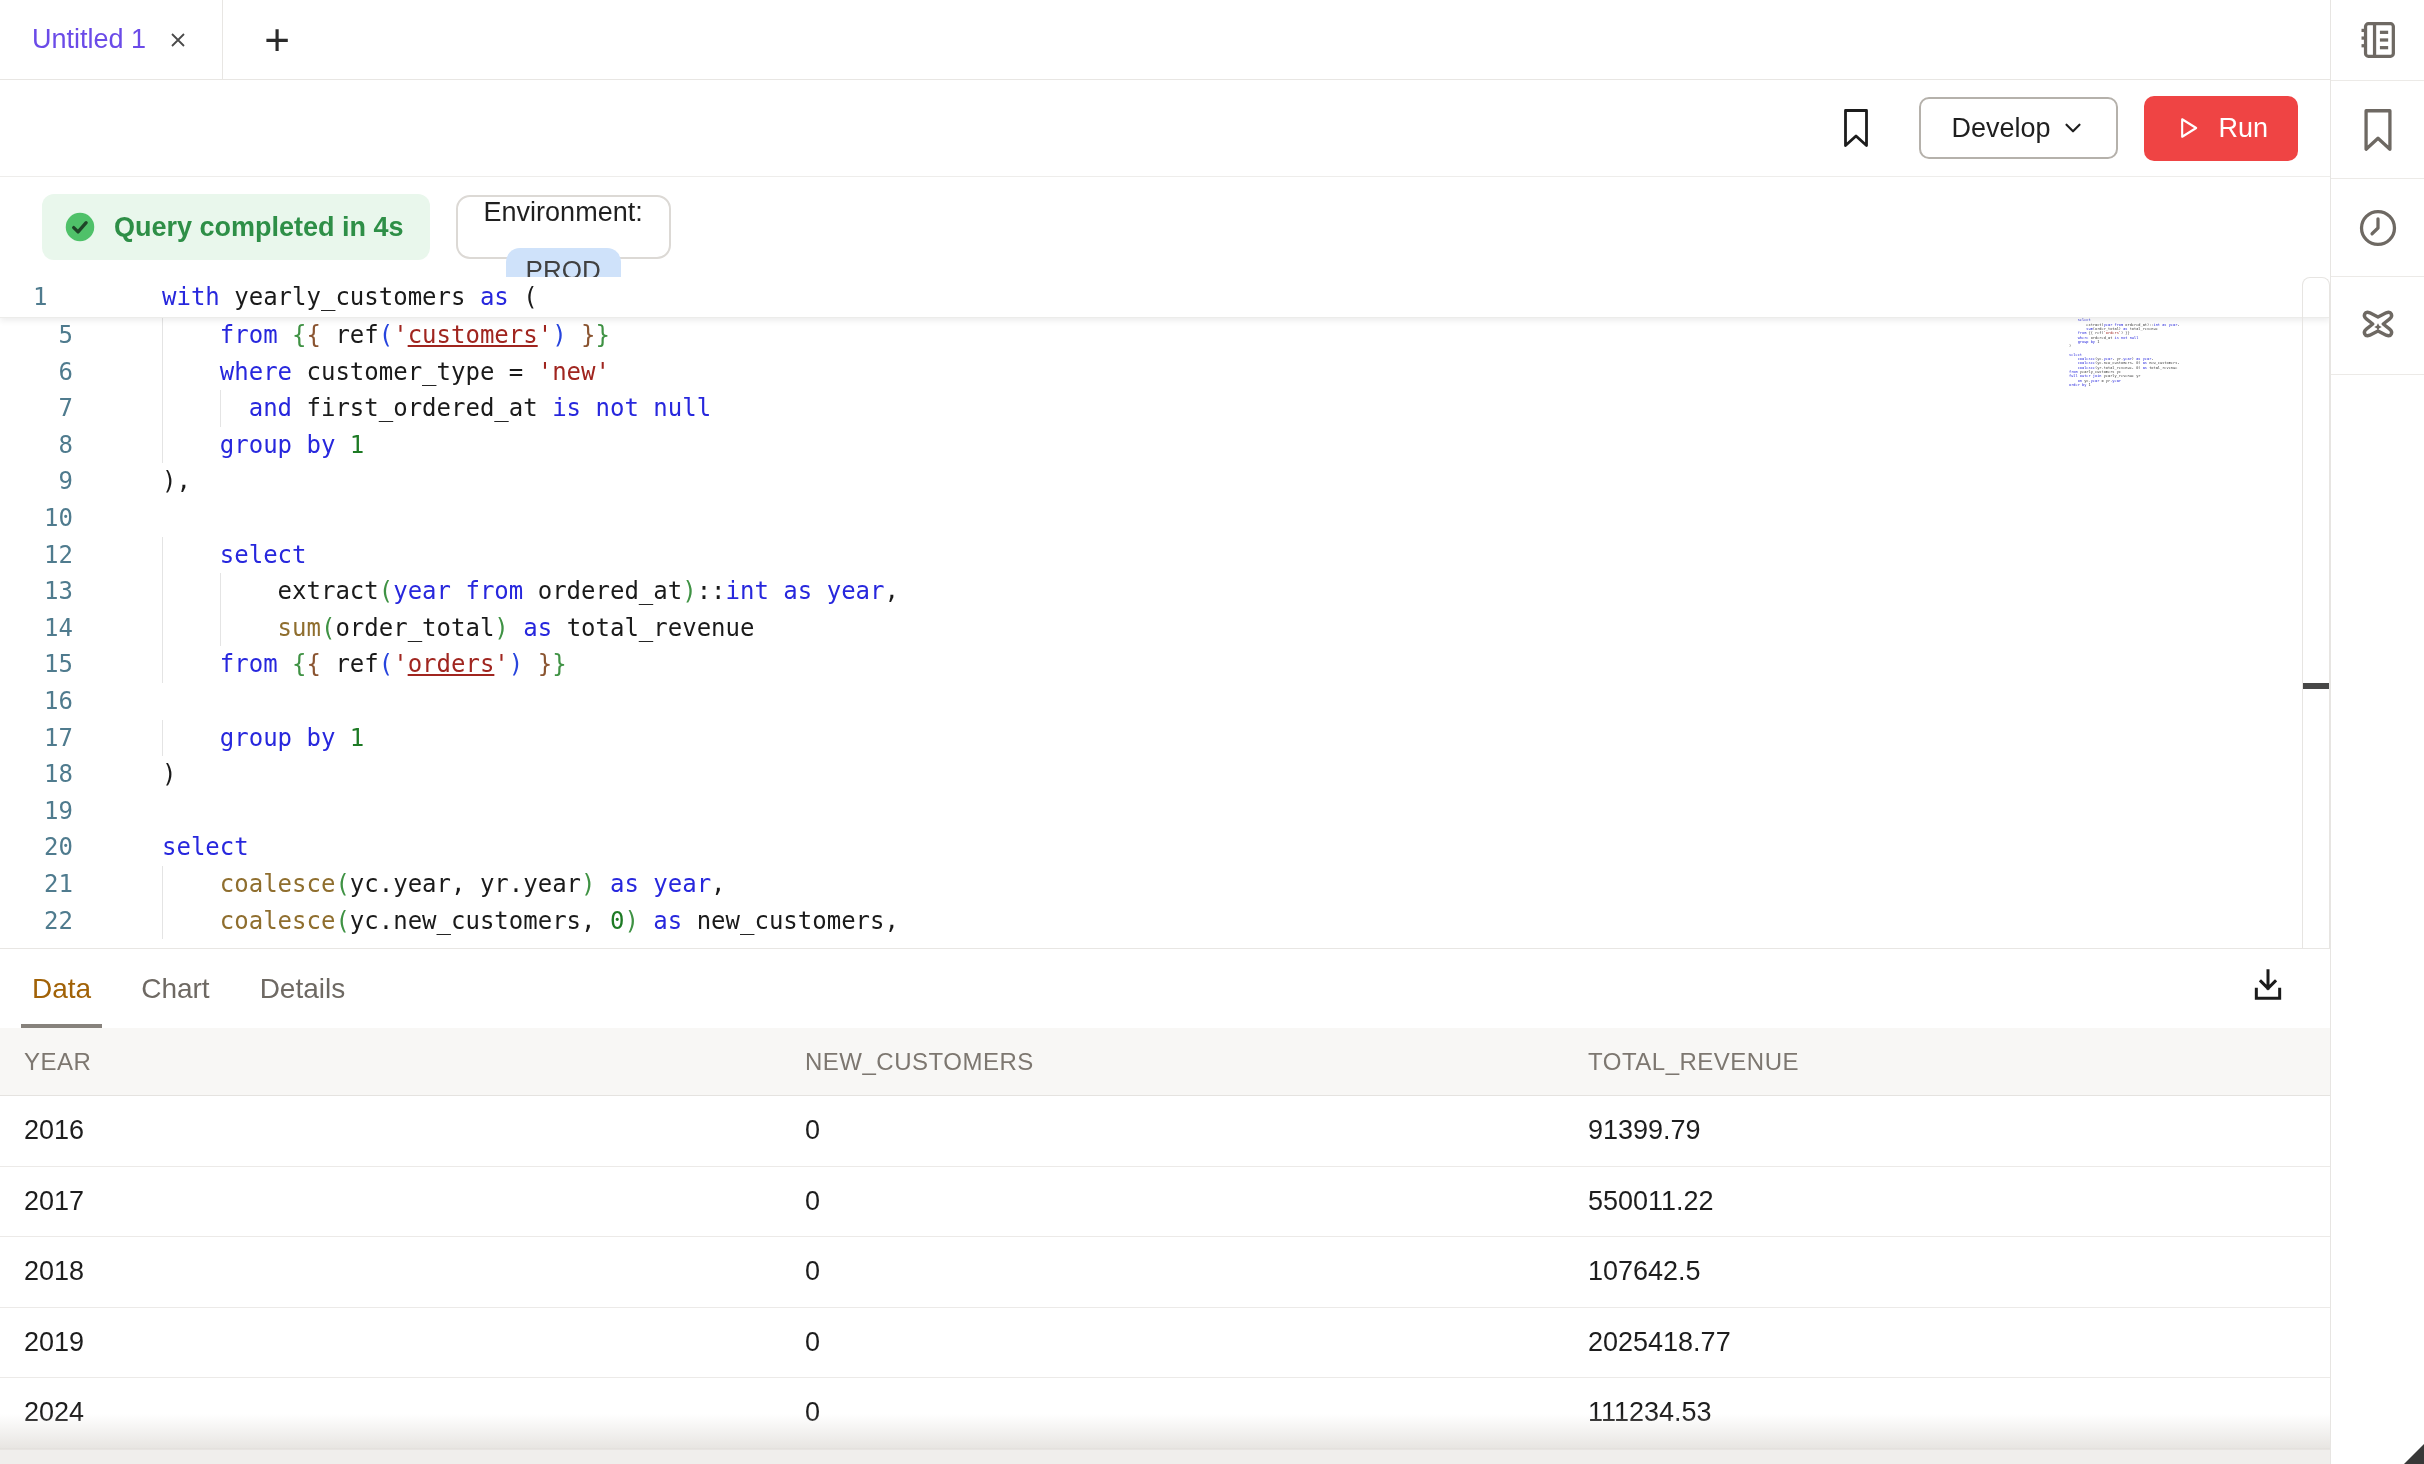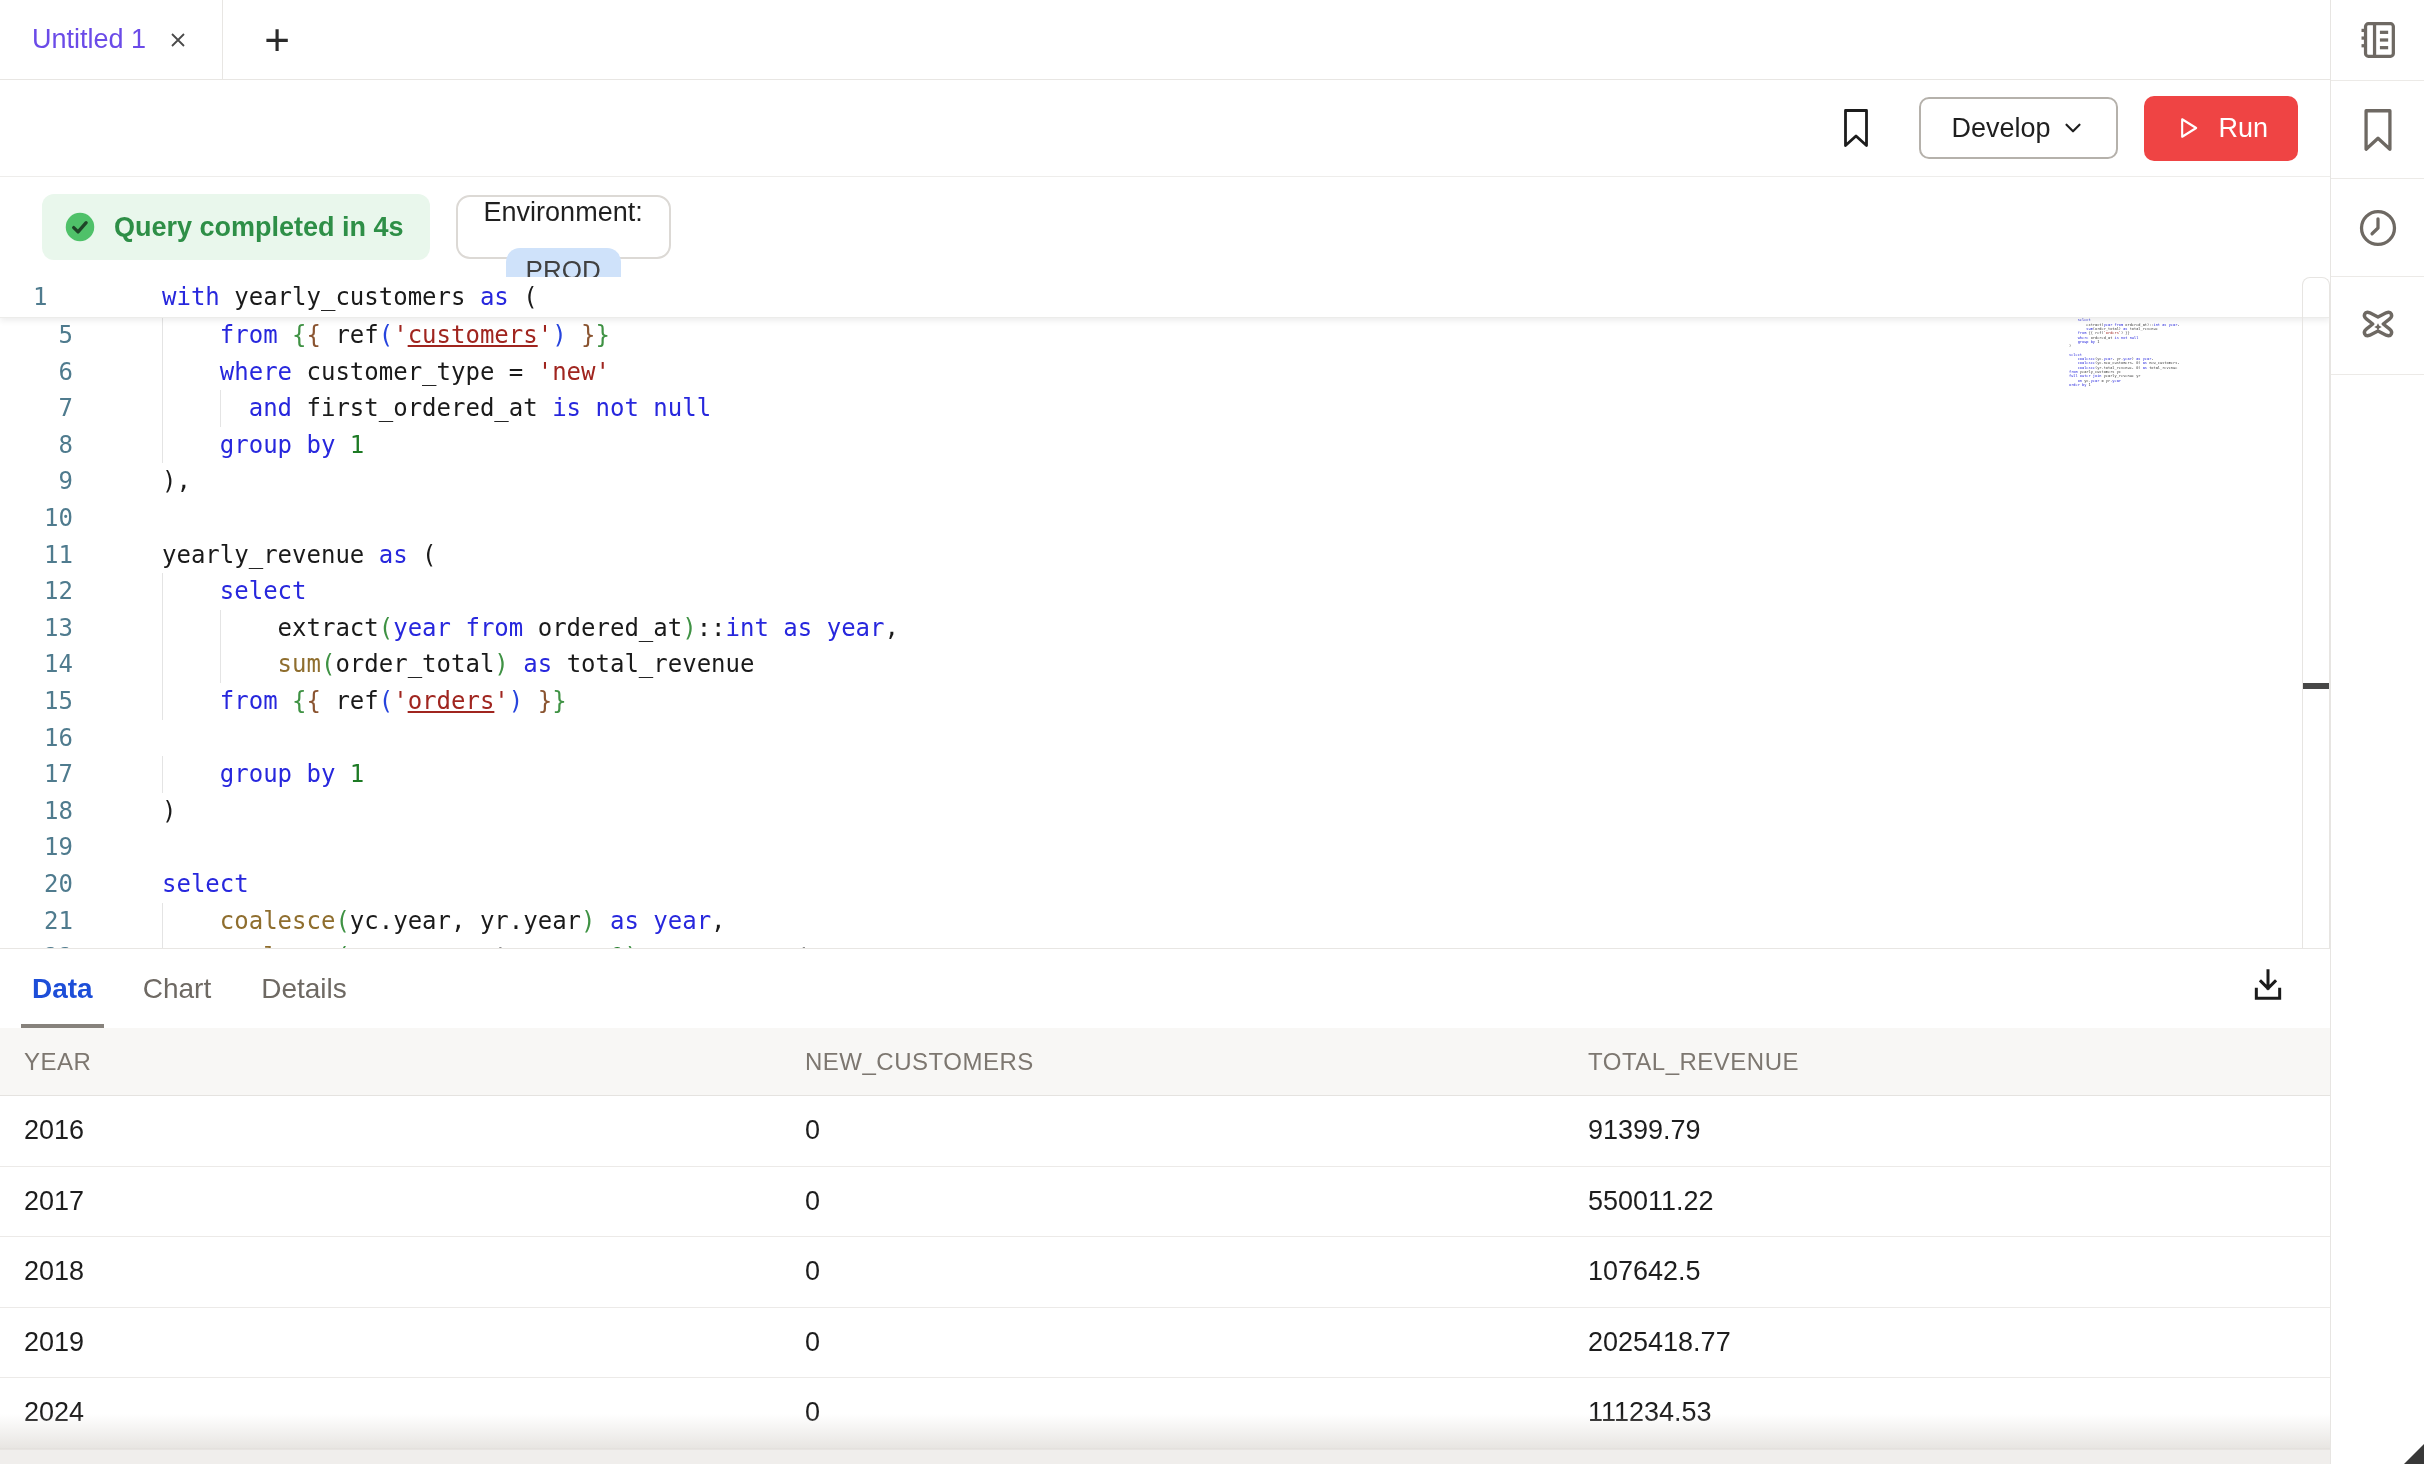--- a/index.html
+++ b/index.html
@@ -45,21 +45,21 @@
   .minimap{position:absolute;top:-6px;right:145px;width:116px;height:600px;overflow:hidden;z-index:2;}
   .minimap pre{margin:0;font-family:"DejaVu Sans Mono",monospace;font-size:10.8px;line-height:12.9px;color:#3a3a3a;transform:scale(0.3333);transform-origin:top left;white-space:pre;}
   .mk{color:#2727dd;font-style:normal;} .ms{color:#a0251f;font-style:normal;}
   .vtrack{position:absolute;top:0;bottom:0;right:0;width:28px;border-left:1px solid #e7e5e2;border-right:1px solid #e7e5e2;border-top:1px solid #e7e5e2;border-radius:8px 8px 0 0;box-sizing:border-box;z-index:4;}
   .vthumb{position:absolute;top:405px;left:0;right:0;height:6px;background:#474747;}
 
   
   .results{position:relative;height:516px;border-top:1px solid #e8e6e3;box-sizing:border-box;background:#fff;}
   .rtabs{height:79px;display:flex;align-items:stretch;padding-left:32px;position:relative;}
   .rtab{font-size:28px;color:#6e6963;margin-right:50px;position:relative;display:flex;align-items:center;cursor:pointer;}
-  .rtab.active{color:#1d4ed8;font-weight:700;}
+  .rtab.active{color:#a16207;font-weight:400;}
   .rtab.active::after{content:"";position:absolute;left:-11px;right:-11px;bottom:0;height:4px;background:#87827c;}
   .download{position:absolute;right:42px;top:16px;cursor:pointer;display:flex;}
   .thead{height:68px;background:#f8f7f5;border-bottom:1px solid #e5e3e0;display:grid;grid-template-columns:781px 783px 1fr;align-items:center;box-sizing:border-box;}
   .thead span{padding-left:24px;font-size:24px;color:#7d7770;letter-spacing:0.5px;}
   .trow{height:70.5px;display:grid;grid-template-columns:781px 783px 1fr;align-items:center;border-bottom:1px solid #eceae8;font-size:27px;color:#1d1d1d;box-sizing:border-box;}
   .trow span{padding-left:24px;}
   .bottom-fade{position:absolute;left:0;right:0;bottom:14px;height:36px;background:linear-gradient(to bottom,rgba(233,231,228,0),rgba(226,223,219,0.85));pointer-events:none;}
   .hstrip{position:absolute;left:0;right:0;bottom:0;height:14px;background:#f0eeec;}
 
   
@@ -123,21 +123,20 @@
   </div>
 
   <div class="editor">
     <div id="code-lines">
         <div class="cline"><span class="ln">5</span><span class="ctext"><i class="guide" style="left: 0ch;"></i><span class="tk-t">    </span><span class="tk-k">from </span><span class="tk-bg">{</span><span class="tk-bb">{</span><span class="tk-t"> ref</span><span class="tk-bl">(</span><span class="tk-s">'</span><span class="tk-sl">customers</span><span class="tk-s">'</span><span class="tk-bl">)</span><span class="tk-t"> </span><span class="tk-bb">}</span><span class="tk-bg">}</span></span></div>
         <div class="cline"><span class="ln">6</span><span class="ctext"><i class="guide" style="left: 0ch;"></i><span class="tk-t">    </span><span class="tk-k">where </span><span class="tk-t">customer_type = </span><span class="tk-s">'new'</span></span></div>
         <div class="cline"><span class="ln">7</span><span class="ctext"><i class="guide" style="left: 0ch;"></i><i class="guide" style="left: 4ch;"></i><span class="tk-t">      </span><span class="tk-k">and </span><span class="tk-t">first_ordered_at </span><span class="tk-k">is not null</span></span></div>
         <div class="cline"><span class="ln">8</span><span class="ctext"><i class="guide" style="left: 0ch;"></i><span class="tk-t">    </span><span class="tk-k">group by </span><span class="tk-n">1</span></span></div>
         <div class="cline"><span class="ln">9</span><span class="ctext"><span class="tk-t">),</span></span></div>
         <div class="cline"><span class="ln">10</span><span class="ctext"></span></div>
-        <div class="cline"><span class="ln">11</span><span class="ctext"><span class="tk-t">yearly_revenue </span><span class="tk-k">as </span><span class="tk-t">(</span></span></div>
         <div class="cline"><span class="ln">12</span><span class="ctext"><i class="guide" style="left: 0ch;"></i><span class="tk-t">    </span><span class="tk-k">select</span></span></div>
         <div class="cline"><span class="ln">13</span><span class="ctext"><i class="guide" style="left: 0ch;"></i><i class="guide" style="left: 4ch;"></i><span class="tk-t">        extract</span><span class="tk-bg">(</span><span class="tk-k">year </span><span class="tk-k">from </span><span class="tk-t">ordered_at</span><span class="tk-bg">)</span><span class="tk-t">::</span><span class="tk-k">int </span><span class="tk-k">as </span><span class="tk-k">year</span><span class="tk-t">,</span></span></div>
         <div class="cline"><span class="ln">14</span><span class="ctext"><i class="guide" style="left: 0ch;"></i><i class="guide" style="left: 4ch;"></i><span class="tk-t">        </span><span class="tk-f">sum</span><span class="tk-bg">(</span><span class="tk-t">order_total</span><span class="tk-bg">)</span><span class="tk-t"> </span><span class="tk-k">as </span><span class="tk-t">total_revenue</span></span></div>
         <div class="cline"><span class="ln">15</span><span class="ctext"><i class="guide" style="left: 0ch;"></i><span class="tk-t">    </span><span class="tk-k">from </span><span class="tk-bg">{</span><span class="tk-bb">{</span><span class="tk-t"> ref</span><span class="tk-bl">(</span><span class="tk-s">'</span><span class="tk-sl">orders</span><span class="tk-s">'</span><span class="tk-bl">)</span><span class="tk-t"> </span><span class="tk-bb">}</span><span class="tk-bg">}</span></span></div>
         <div class="cline"><span class="ln">16</span></div>
         <div class="cline"><span class="ln">17</span><span class="ctext"><i class="guide" style="left: 0ch;"></i><span class="tk-t">    </span><span class="tk-k">group by </span><span class="tk-n">1</span></span></div>
         <div class="cline"><span class="ln">18</span><span class="ctext"><span class="tk-t">)</span></span></div>
         <div class="cline"><span class="ln">19</span><span class="ctext"></span></div>
         <div class="cline"><span class="ln">20</span><span class="ctext"><span class="tk-k">select</span></span></div>
         <div class="cline"><span class="ln">21</span><span class="ctext"><i class="guide" style="left: 0ch;"></i><span class="tk-t">    </span><span class="tk-f">coalesce</span><span class="tk-bg">(</span><span class="tk-t">yc.year, yr.year</span><span class="tk-bg">)</span><span class="tk-t"> </span><span class="tk-k">as </span><span class="tk-k">year</span><span class="tk-t">,</span></span></div>

